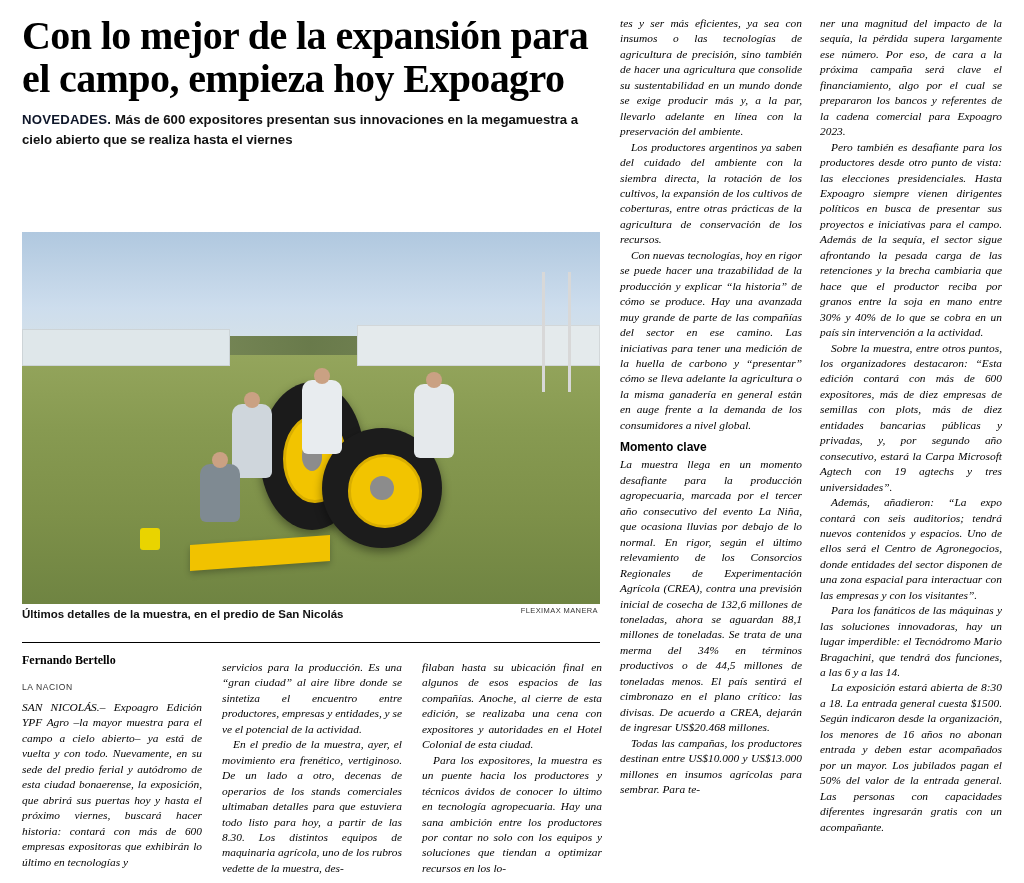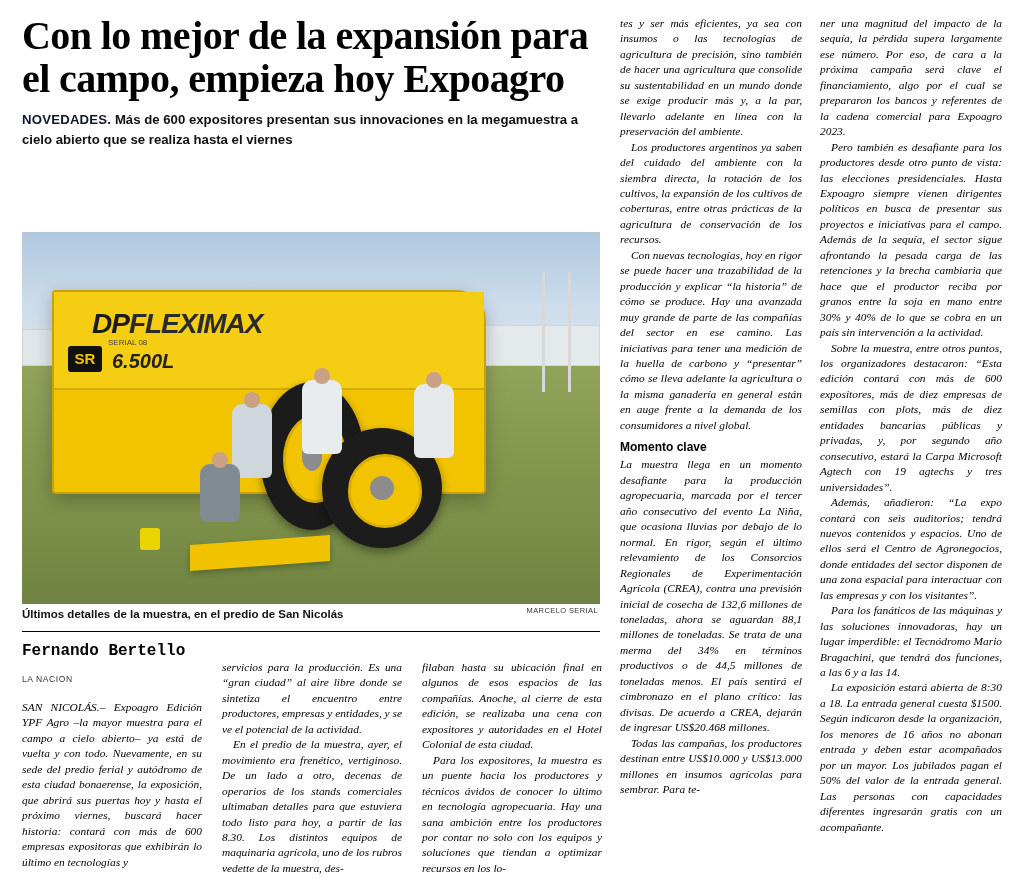--- a/index.html
+++ b/index.html
@@ -166,32 +166,32 @@
     font-family: "Liberation Sans", sans-serif;
     font-size: 7.5px; letter-spacing: .4px; color: #333;
   }
   .photo-caption {
     margin-top: 4px;
     font-family: "Liberation Sans", sans-serif;
     font-size: 11.5px;
     font-weight: bold;
     color: #111;
     border-bottom: 1px solid #000;
-    padding-bottom: 11px;
+    padding-bottom: 22px;
     width: 578px;
     box-sizing: border-box;
   }
   .byline {
     margin-top: 10px;
     width: 180px;
   }
   .byline .name {
-    font-family: Liberation Mono, monospace;
-    font-weight: bold;
-    font-size: 16px;
+    font-family: Liberation Serif, serif;
+    font-weight: bold;
+    font-size: 12px;
   }
   .byline .outlet {
     font-family: "Liberation Sans", sans-serif;
     font-size: 8.5px;
     letter-spacing: .6px;
     color: #333;
     margin-top: 14px;
   }
   .subhead {
     font-family: "Liberation Sans", sans-serif;
@@ -230,29 +230,20 @@
   <div class="photo-wrap">
     <div class="photo">
       <div class="sky"></div>
       <div class="treeline"></div>
       <div class="ground"></div>
       <div class="tent a"></div>
       <div class="tent b"></div>
       <div class="flagpole" style="left:520px;"></div>
       <div class="flagpole" style="left:546px;"></div>
 
-      <div class="machine">
-        <div class="hopper"></div>
-        <div class="brand">
-          <span class="dp">DP</span><span>FLEXIMAX</span>
-        </div>
-        <div class="badge-sr">SR</div>
-        <div class="serial">SERIAL 08</div>
-        <div class="capacity">6.500L</div>
-      </div>
 
       <div class="wheel standing">
         <div class="rim"></div>
         <div class="hub"></div>
       </div>
       <div class="wheel big" style="left:300px;top:196px;">
         <div class="rim"></div>
         <div class="hub"></div>
       </div>
 
@@ -265,21 +256,21 @@
       <div class="worker w3">
           <span class="head"></span>
         </div>
       <div class="worker w4">
           <span class="head"></span>
         </div>
 
       <div class="pallet"></div>
       <div class="bucket"></div>
     </div>
-    <div class="photo-credit">MARCELO SERIAL</div>
+    <div class="photo-credit">FLEXIMAX MANERA</div>
     <div class="photo-caption">Últimos detalles de la muestra, en el predio de San Nicolás</div>
 
     <div class="byline">
       <div class="name">Fernando Bertello</div>
       <div class="outlet">LA NACION</div>
     </div>
   </div>
 
   <div class="bodycol" style="left:22px; top:700px; width:180px;">
     <p class="first">SAN NICOLÁS.– Expoagro Edición YPF Agro –la mayor muestra para el campo a cielo abierto– ya está de vuelta y con todo. Nuevamente, en su sede del predio ferial y autódromo de esta ciudad bonaerense, la exposición, que abrirá sus puertas hoy y hasta el próximo viernes, buscará hacer historia: contará con más de 600 empresas expositoras que exhibirán lo último en tecnologías y</p>

